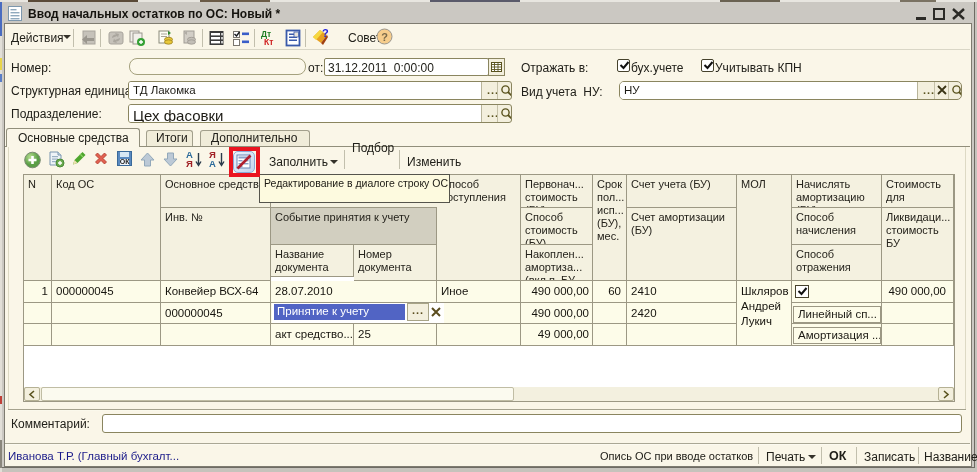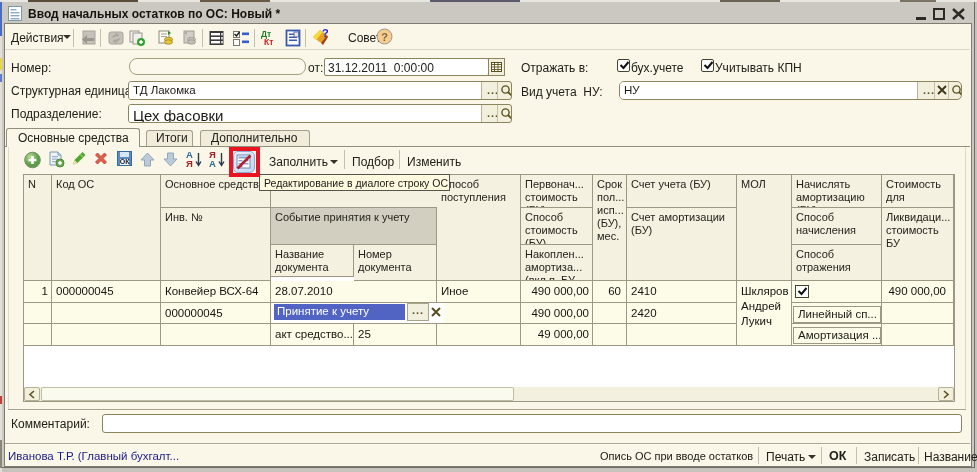--- a/index.html
+++ b/index.html
@@ -248,21 +248,21 @@
     <rect x="2.5" y="6" width="4" height="1.4" fill="#8aa0c8"></rect>
     <rect x="8" y="6" width="4.5" height="1.4" fill="#8aa0c8"></rect>
     <rect x="2.5" y="9" width="4" height="1.4" fill="#8aa0c8"></rect>
     <rect x="8" y="9" width="4.5" height="1.4" fill="#8aa0c8"></rect>
     <rect x="2.5" y="12" width="4" height="1.4" fill="#8aa0c8"></rect>
     <path d="M1.5 14.5L14.5 1.5" stroke="#b02030" stroke-width="2.6"></path>
   </svg>
 <div class="lbl" style="left:269px;top:155px">Заполнить</div>
 <div class="a" style="left:330px;top:160px;width:0;height:0;border-left:4px solid transparent;border-right:4px solid transparent;border-top:4px solid #35322a"></div>
 <div class="sep1" style="left:344px;top:150px;height:19px"></div>
-<div class="lbl" style="left:352px;top:155px">Подбор</div>
+<div class="lbl" style="left:352px;top:141px">Подбор</div>
 <div class="sep1" style="left:399px;top:150px;height:19px"></div>
 <div class="lbl" style="left:407px;top:155px">Изменить</div>
 
 <div class="a" style="left:23px;top:174px;width:932px;height:228px;background:#fff;border:1px solid #9c9884"></div>
 
 <div class="hdrcell" style="left:24px;top:175px;width:28px;height:106px">N</div>
 <div class="hdrcell" style="left:52px;top:175px;width:109px;height:106px">Код ОС</div>
 <div class="hdrcell" style="left:161px;top:175px;width:110px;height:33px">Основное средство</div>
 <div class="hdrcell" style="left:161px;top:208px;width:110px;height:73px">Инв. №</div>
 <div class="hdrcell" style="left:271px;top:175px;width:166px;height:33px;border-right:none"></div>
@@ -337,21 +337,21 @@
 <div class="btn3" style="left:24px;top:387px;width:16px;height:14px;border-color:#b5b194;border-radius:2px"></div>
 <svg class="a" style="left:28px;top:390px" width="8" height="9">
     <path d="M6 1L2 4.5 6 8" stroke="#5a531e" stroke-width="1.6" fill="none"></path>
   </svg>
 <div class="a" style="left:41px;top:387px;width:473px;height:14px;background:#fbfaef;border:1px solid #c0bda4;border-radius:2px"></div>
 <div class="btn3" style="left:938px;top:387px;width:16px;height:14px;border-color:#b5b194;border-radius:2px"></div>
 <svg class="a" style="left:942px;top:390px" width="8" height="9">
     <path d="M2 1l4 3.5L2 8" stroke="#5a531e" stroke-width="1.6" fill="none"></path>
   </svg>
 
-<div class="a" style="left:259px;top:174px;width:191px;height:17px;background:#fdfadf;border:1px solid #55544c;font-size:10.5px;padding:2px 0 0 4px;white-space:nowrap;z-index:5">Редактирование в диалоге строку ОС</div>
+<div class="a" style="left:259px;top:174px;width:191px;height:29px;background:#fdfadf;border:1px solid #55544c;font-size:10.5px;padding:2px 0 0 4px;white-space:nowrap;z-index:5">Редактирование в диалоге строку ОС</div>
 
 <div class="a" style="left:229px;top:147px;width:31px;height:30px;border:4px solid #ea1420;z-index:6"></div>
 
 <div class="lbl" style="left:11px;top:417px">Комментарий:</div>
 <div class="fld" style="left:102px;top:414px;width:860px;height:19px;border-radius:3px"></div>
 
 <div class="a" style="left:5px;top:443px;width:965px;height:1px;background:#aaa795"></div>
 <div class="a" style="left:5px;top:444px;width:965px;height:1px;background:#fcfaf0"></div>
 <div class="a" style="left:8px;top:450px;font-size:11.5px;color:#1b1b8a;white-space:nowrap">Иванова Т.Р. (Главный бухгалт...</div>
 <div class="a" style="left:600px;top:450px;font-size:11px;color:#21201a;white-space:nowrap">Опись ОС при вводе остатков</div>

